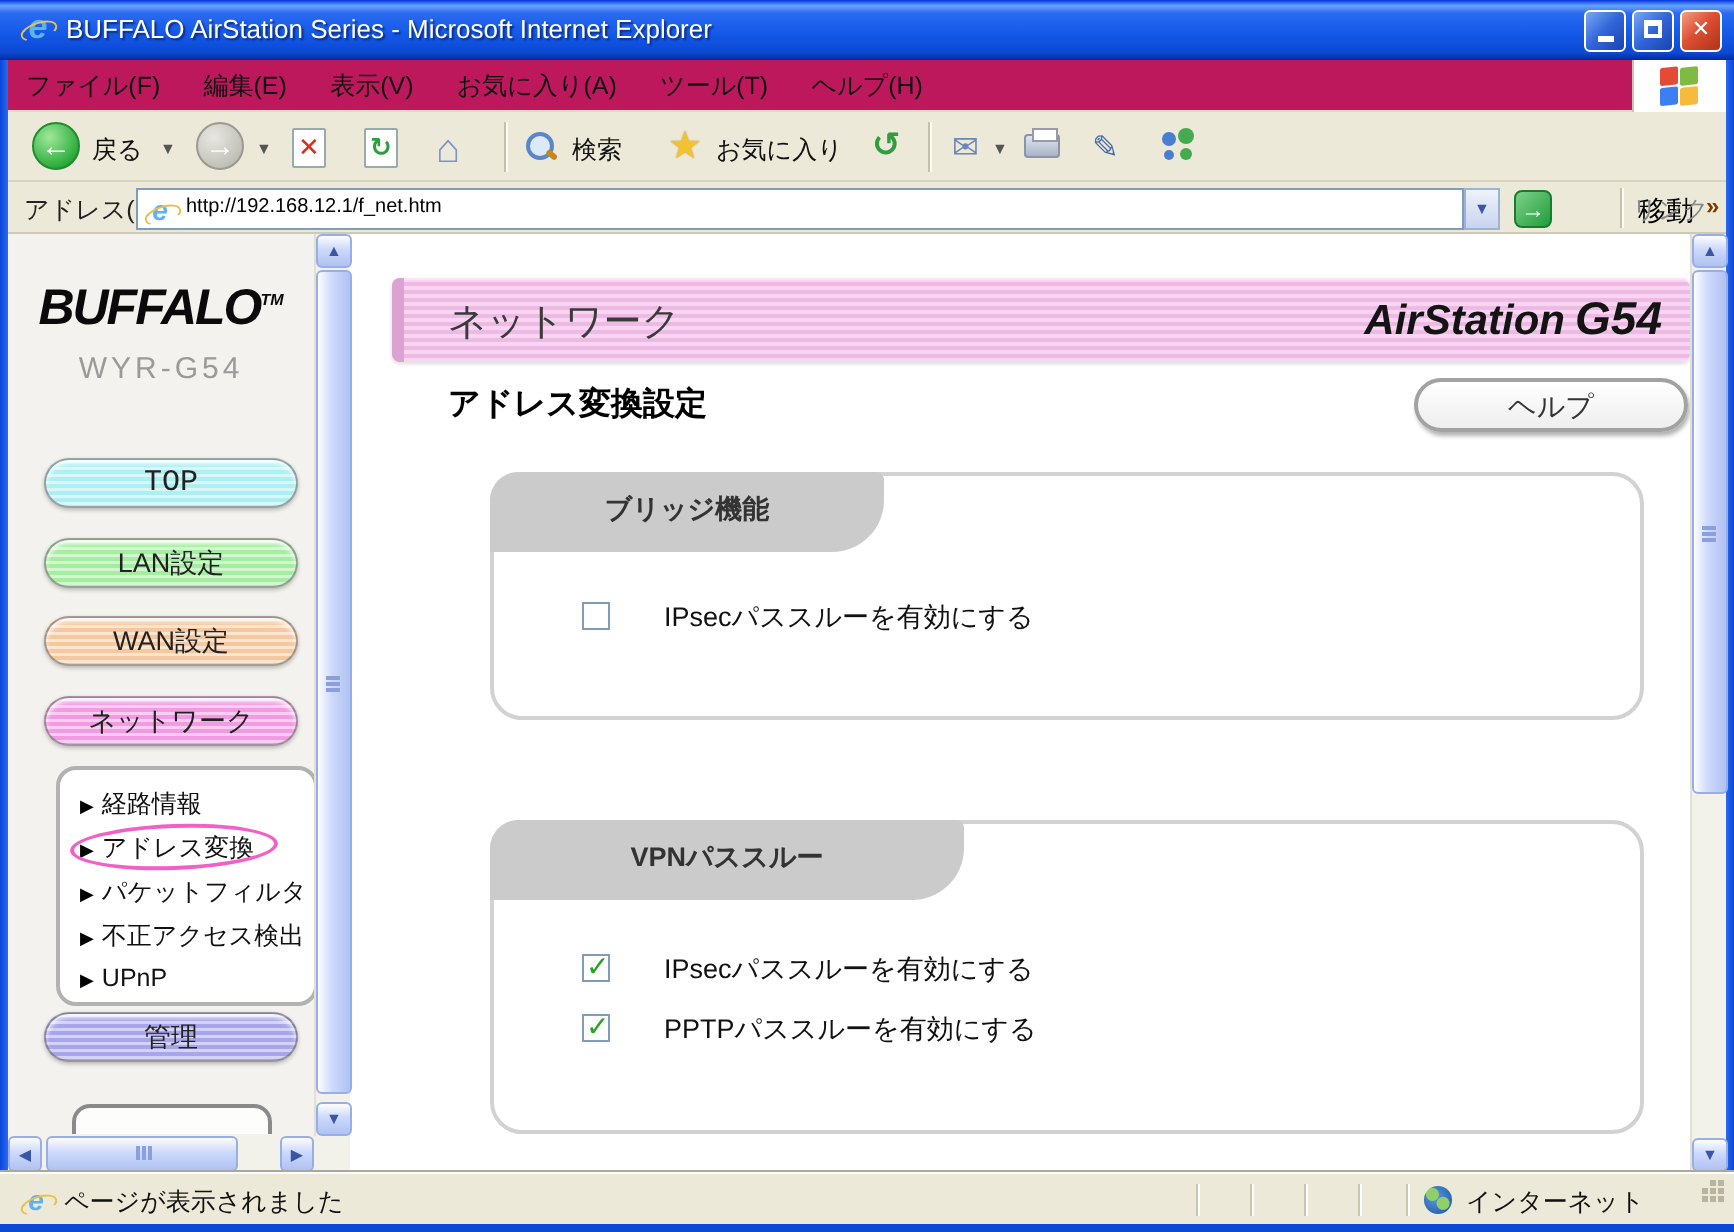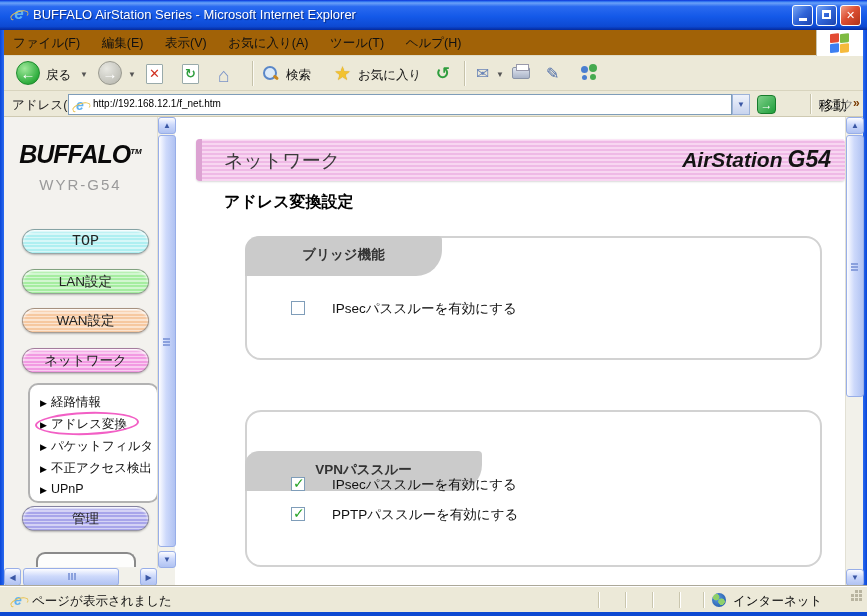--- a/index.html
+++ b/index.html
@@ -18,21 +18,21 @@
         font-size:17px;line-height:18px;text-align:center;}
   .ie-e::after{content:"";position:absolute;left:0;top:6px;width:17px;height:7px;border:1.5px solid #e8c04a;
         border-radius:50%;border-bottom-color:transparent;transform:rotate(-18deg);}
   .tb-ie{left:10px;top:5px;}
   .winbtn{top:5px;width:21px;height:21px;border:1px solid #fff;border-radius:3px;color:#fff;
     background:linear-gradient(135deg,#7aa8f5 0%,#3064d8 50%,#1c43ae 100%);text-align:center;line-height:19px;font-size:11px;font-weight:bold;}
   .winbtn.close{background:linear-gradient(135deg,#f0a088 0%,#dd4f33 45%,#b03318 100%);}
   .minbar{display:inline-block;width:8px;height:3px;background:#fff;margin-top:12px;}
   .maxsq{display:inline-block;width:9px;height:9px;border:2px solid #fff;border-top-width:3px;margin-top:4px;}
   
-  .menubar{left:4px;top:30px;width:859px;height:26px;background:#a16207;border-bottom:1px solid #e0dcc8;}
+  .menubar{left:4px;top:30px;width:859px;height:26px;background:#be185d;border-bottom:1px solid #e0dcc8;}
   .menu-item{display:inline-block;padding:5px 9px 0 9px;font-size:12.5px;color:#111;}
   .winlogo-block{left:812px;top:0px;width:47px;height:26px;background:#fff;border-left:1px solid #c8c4b0;}
   .flag{left:13px;top:3px;width:20px;height:20px;transform:skewY(-6deg);}
   .flag span{position:absolute;width:9px;height:9px;border-radius:1px;}
   .flag .f1{left:0;top:0;background:#e34b34;}
   .flag .f2{left:10px;top:1px;background:#7fbb42;}
   .flag .f3{left:0;top:10px;background:#3d7ff2;}
   .flag .f4{left:10px;top:11px;background:#f6ba3c;}
   
   .toolbar{left:4px;top:56px;width:859px;height:35px;background:#ece9d8;border-bottom:1px solid #d8d4be;}
@@ -119,21 +119,21 @@
   .page-title{left:224px;top:192px;font-size:16px;font-weight:bold;color:#000;}
   .help-btn{left:707px;top:189px;width:137px;height:27px;background:linear-gradient(180deg,#ffffff,#eeeeee);
      border:2px solid #a2a2a2;border-radius:14px;text-align:center;line-height:24px;font-size:14px;color:#333;
      box-shadow:1px 2px 2px rgba(0,0,0,.3);}
   .secbox{left:245px;width:577px;border:2px solid #d2d2d2;border-radius:16px;background:#fff;}
   .sec1{top:236px;height:124px;}
   .sec2{top:410px;height:157px;}
   .tab{position:absolute;left:-2px;top:-2px;height:40px;background:#cbcbcb;
      border-radius:14px 4px 26px 0;text-align:center;font-weight:bold;font-size:13.5px;color:#333;}
   .tab1{width:197px;line-height:38px;}
-  .tab2{width:237px;line-height:38px;margin-top:41px;}
+  .tab2{width:237px;line-height:38px;}
   .opt-row{position:absolute;left:44px;font-size:13.5px;color:#111;}
   .checkbox{position:absolute;left:0;top:0;width:14px;height:14px;background:#fff;border:1px solid #7f9db9;}
   .check-mark{visibility:hidden;position:absolute;left:1px;top:-3px;color:#28a428;font-size:14px;font-weight:bold;}
   .checkbox.checked .check-mark{visibility:visible;}
   .opt-label{margin-left:41px;line-height:15px;white-space:nowrap;}
   
   .statusbar{left:0px;top:586px;width:867px;height:26px;background:#ece9d8;border-top:1px solid #fff;
      box-shadow:0 -1px 0 #aca899;}
   .st-icon{left:10px;top:5px;}
   .st-msg{left:32px;top:6px;font-size:12.5px;color:#111;}
@@ -257,20 +257,21 @@
   <div class="abs sb-track-h" style="left:157px;top:568px;width:18px;height:18px;"></div>
 
   <div class="abs banner">
     <span class="banner-cap"></span>
     <span class="banner-title">ネットワーク</span>
     <span class="airlogo">
       <span class="a1">AirStation</span><span class="a2">G54</span>
     </span>
   </div>
   <div class="abs page-title">アドレス変換設定</div>
+  <div class="abs help-btn">ヘルプ</div>
 
   <div class="abs secbox sec1">
     <div class="tab tab1">ブリッジ機能</div>
     <div class="opt-row" style="top:63px;">
       <span class="checkbox"></span>
       <span class="opt-label">IPsecパススルーを有効にする</span>
     </div>
   </div>
 
   <div class="abs secbox sec2">

